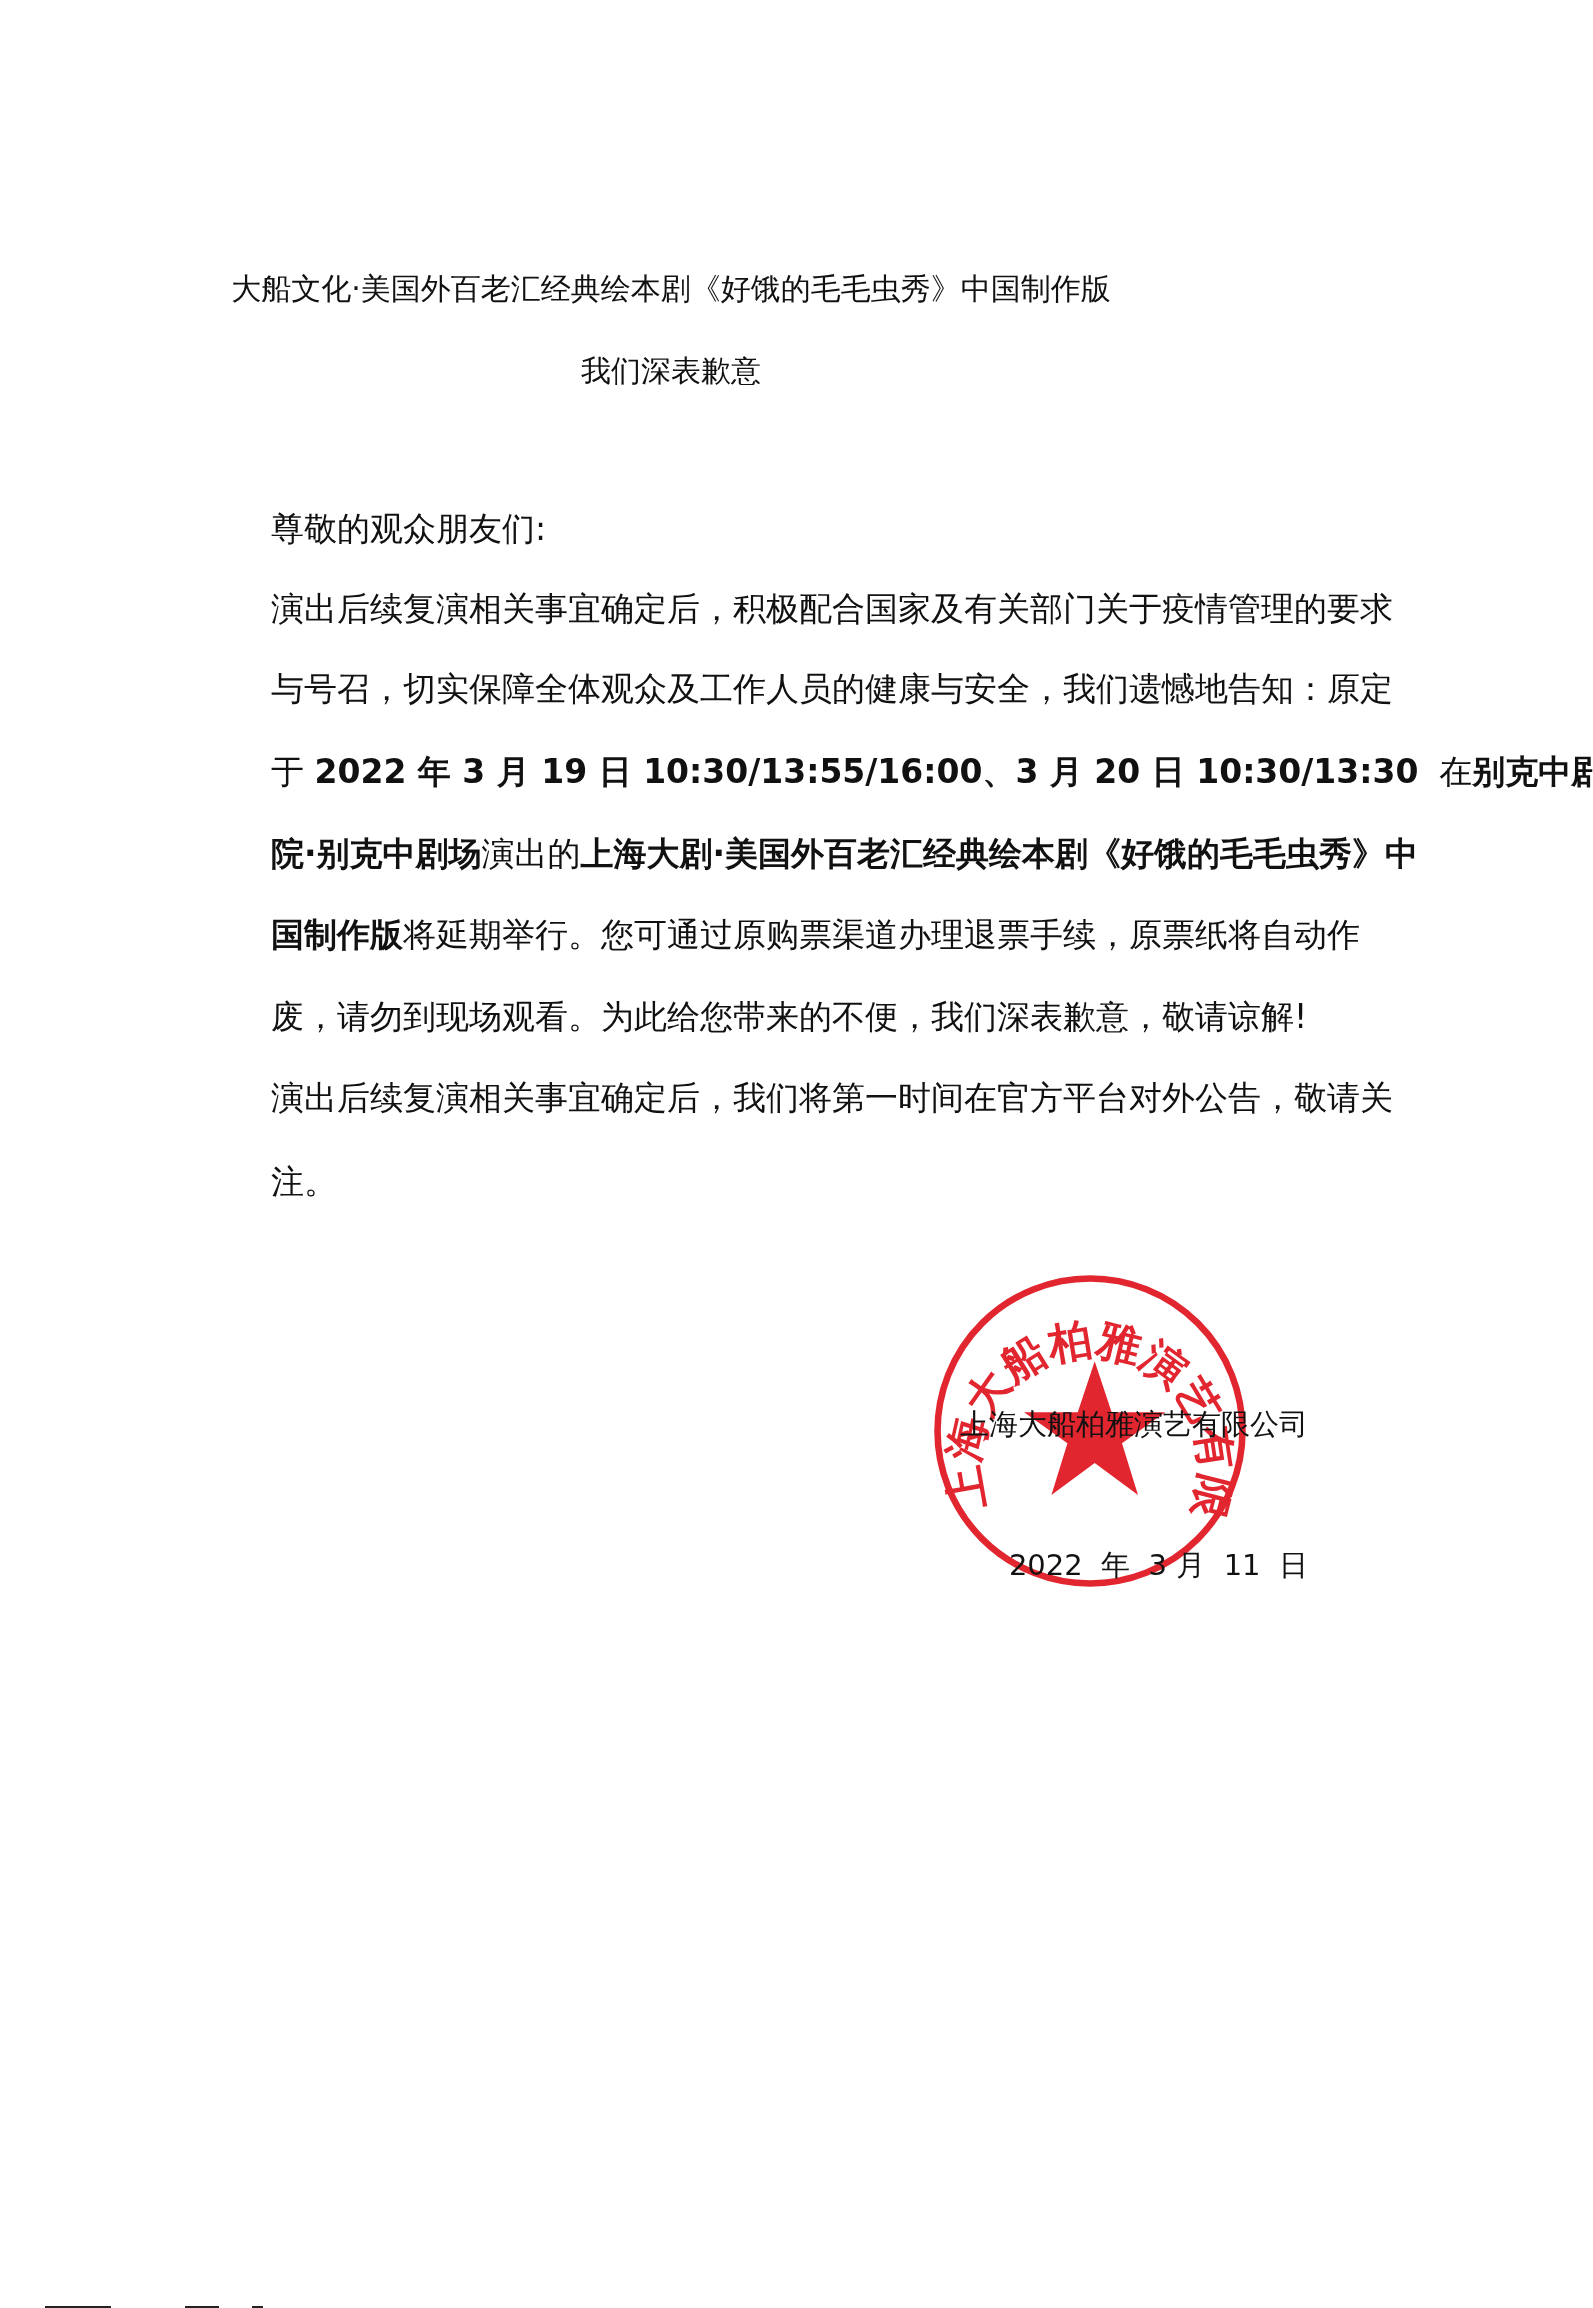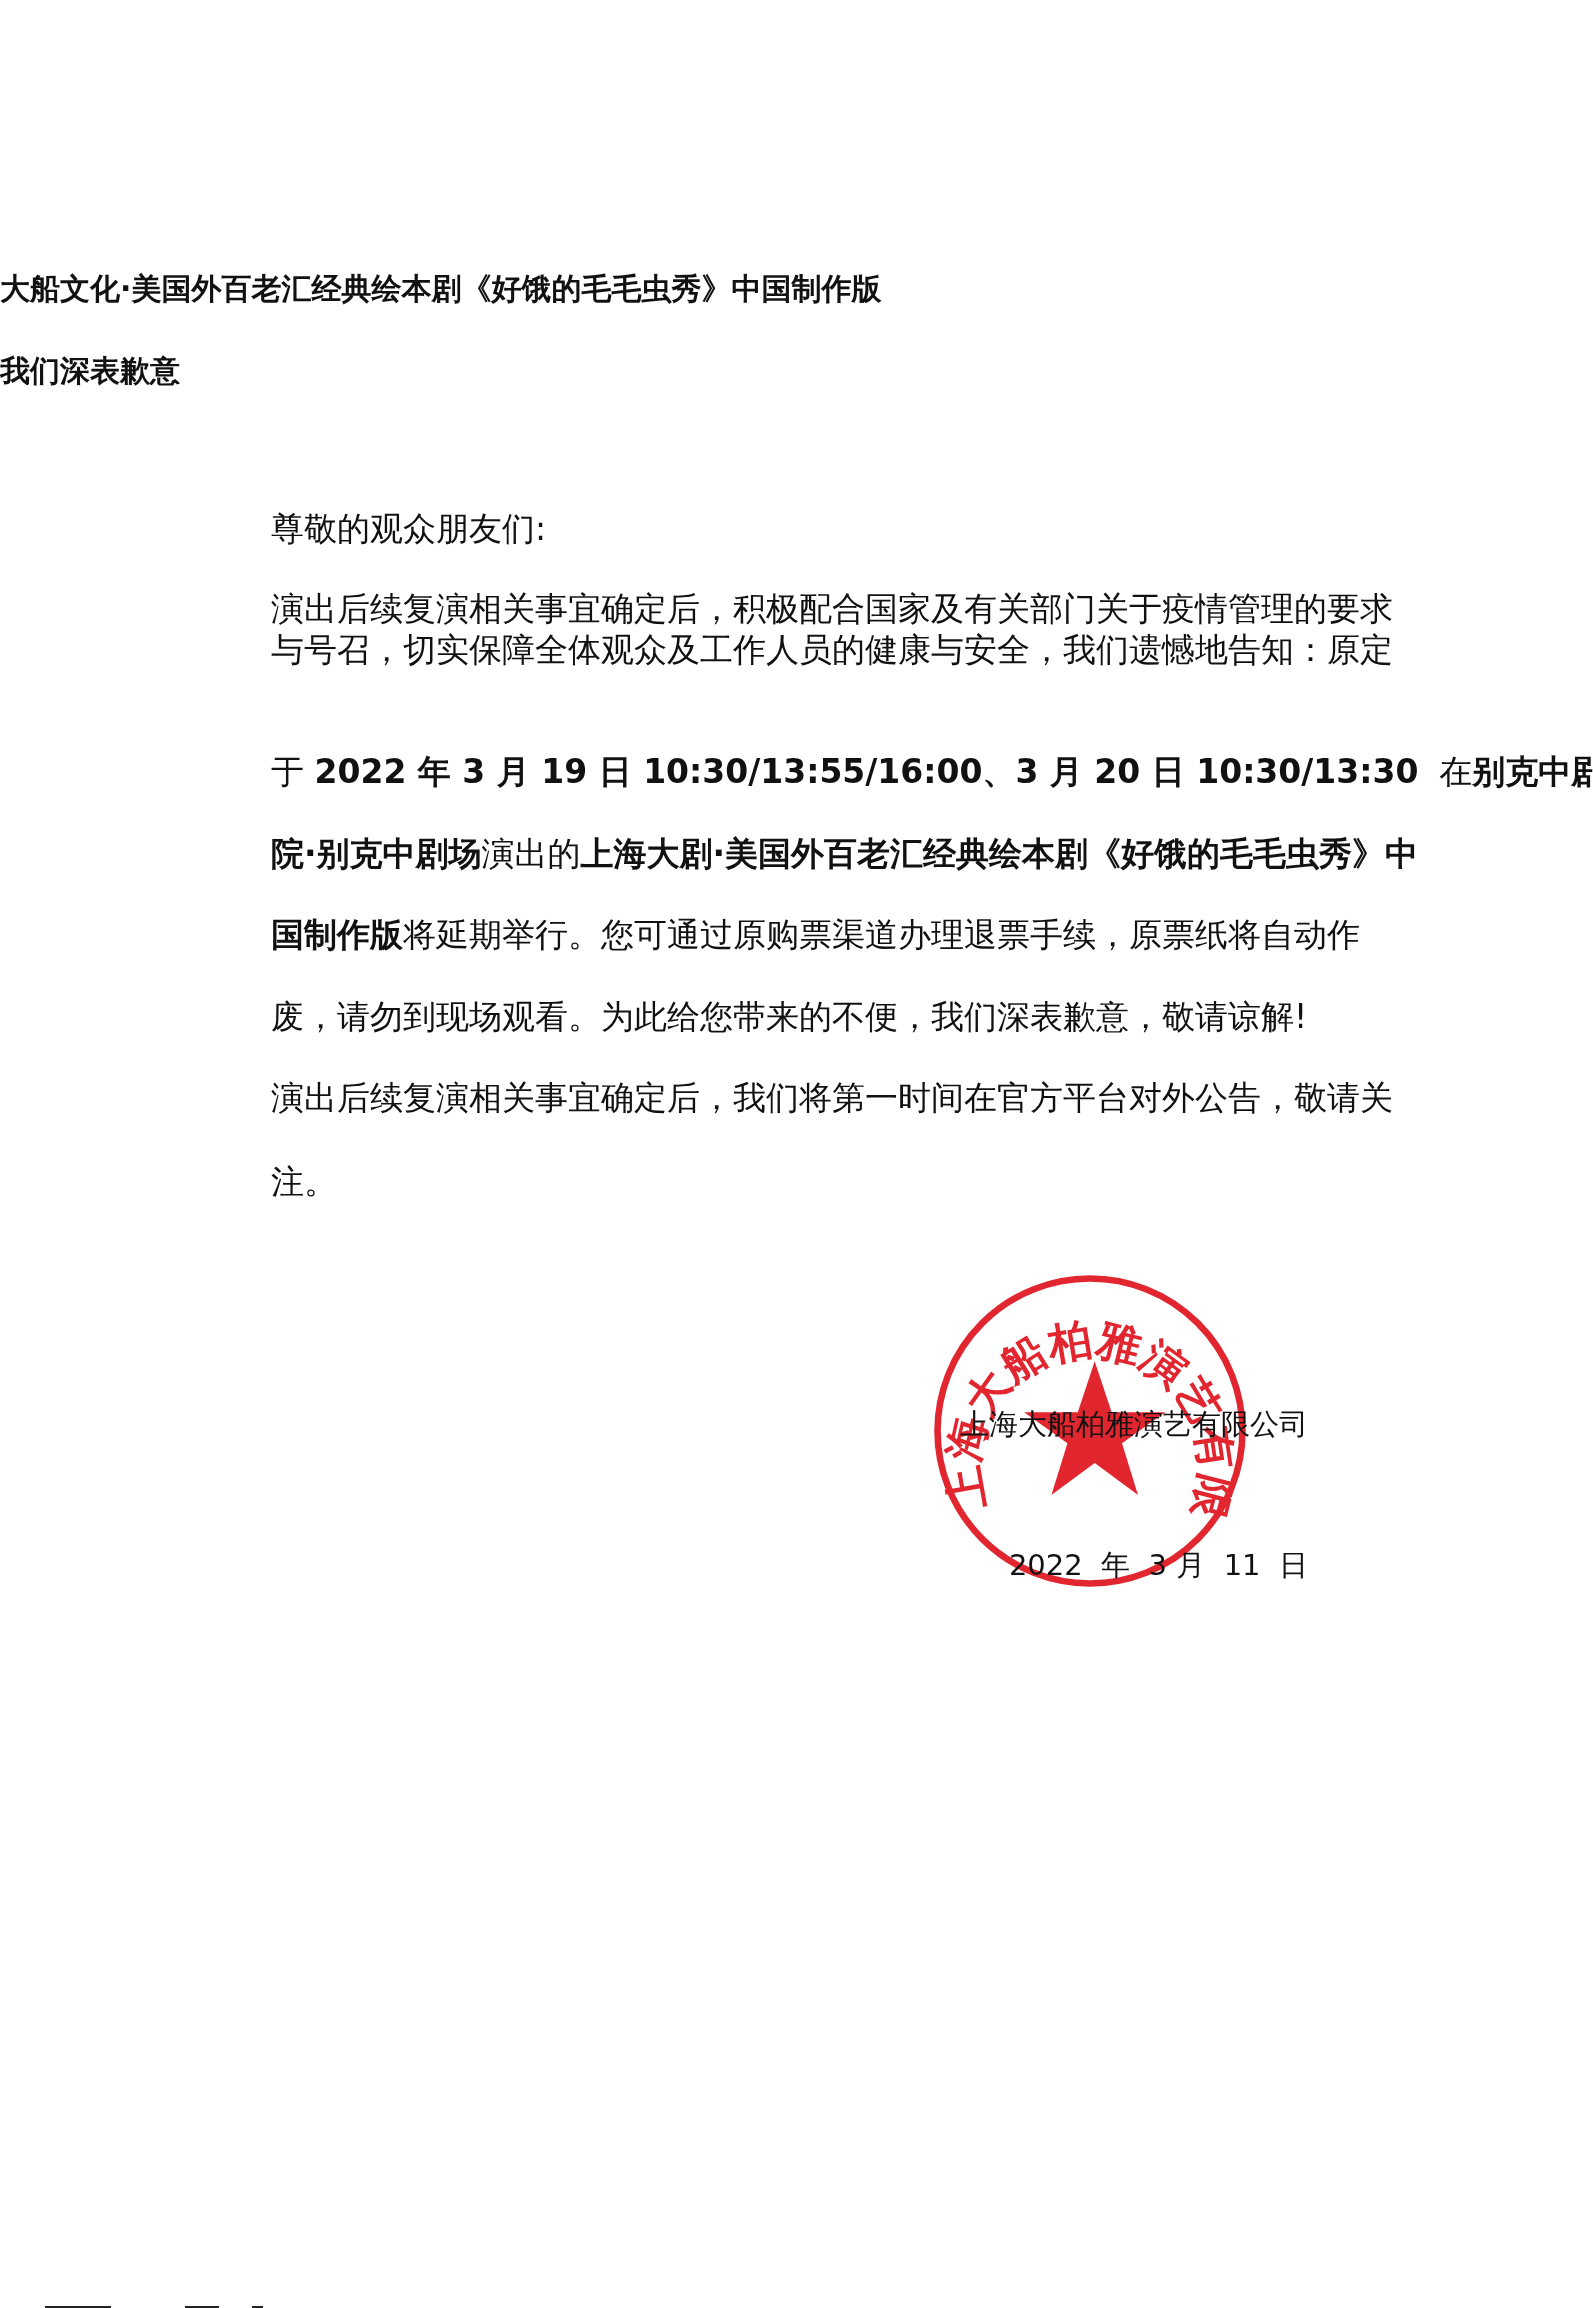--- a/index.html
+++ b/index.html
@@ -3,22 +3,22 @@
 <meta charset="utf-8">
 <style>
   html, body { margin: 0; padding: 0; }
   body {
     width: 1593px; height: 2309px; position: relative; overflow: hidden;
     background: #ffffff;
     font-family: "DejaVu Sans", "Liberation Sans", sans-serif;
     color: #111111;
   }
   .title {
-    position: absolute; left: 0; width: 1342px; text-align: left;
-    font-size: 30px; font-weight: bold; line-height: 38px; white-space: nowrap;
+    position: absolute; left: 0; width: 1342px; text-align: center;
+    font-size: 30px; font-weight: normal; line-height: 38px; white-space: nowrap;
   }
   .line {
     position: absolute; left: 271px; font-size: 33px; line-height: 38px;
     white-space: nowrap; font-weight: normal;
   }
   .line .b { font-weight: bold; }
   .sig {
     position: absolute; right: 285px; font-size: 29px; line-height: 38px;
     white-space: nowrap; z-index: 3; text-align: right;
   }
@@ -33,21 +33,21 @@
 
 <div>
 
   <div class="title" style="top:270px;">大船文化·美国外百老汇经典绘本剧《好饿的毛毛虫秀》中国制作版</div>
   <div class="title" style="top:352px;">我们深表歉意</div>
 
   <div class="line" style="top:510px;">尊敬的观众朋友们:</div>
 
   <div id="body-lines">
       <div class="line" style="top: 590px; white-space: pre;"><span>演出后续复演相关事宜确定后，积极配合国家及有关部门关于疫情管理的要求</span></div>
-      <div class="line" style="top: 631px; white-space: pre;"><span>与号召，切实保障全体观众及工作人员的健康与安全，我们遗憾地告知：原定</span></div>
+      <div class="line" style="top: 670px; white-space: pre;"><span>与号召，切实保障全体观众及工作人员的健康与安全，我们遗憾地告知：原定</span></div>
       <div class="line" style="top: 753px; white-space: pre;"><span>于 </span><span class="b">2022 年 3 月 19 日 10:30/13:55/16:00、3 月 20 日 10:30/13:30</span><span>  在</span><span class="b">别克中剧场</span></div>
       <div class="line" style="top: 835px; white-space: pre;"><span class="b">院·别克中剧场</span><span>演出的</span><span class="b">上海大剧·美国外百老汇经典绘本剧《好饿的毛毛虫秀》中</span></div>
       <div class="line" style="top: 916px; white-space: pre;"><span class="b">国制作版</span><span>将延期举行。您可通过原购票渠道办理退票手续，原票纸将自动作</span></div>
       <div class="line" style="top: 998px; white-space: pre;"><span>废，请勿到现场观看。为此给您带来的不便，我们深表歉意，敬请谅解!</span></div>
       <div class="line" style="top: 1079px; white-space: pre;"><span>演出后续复演相关事宜确定后，我们将第一时间在官方平台对外公告，敬请关</span></div>
       <div class="line" style="top: 1163px; white-space: pre;"><span>注。</span></div>
     </div>
 
   <svg id="stamp" viewBox="0 0 340 340">
     <defs>

